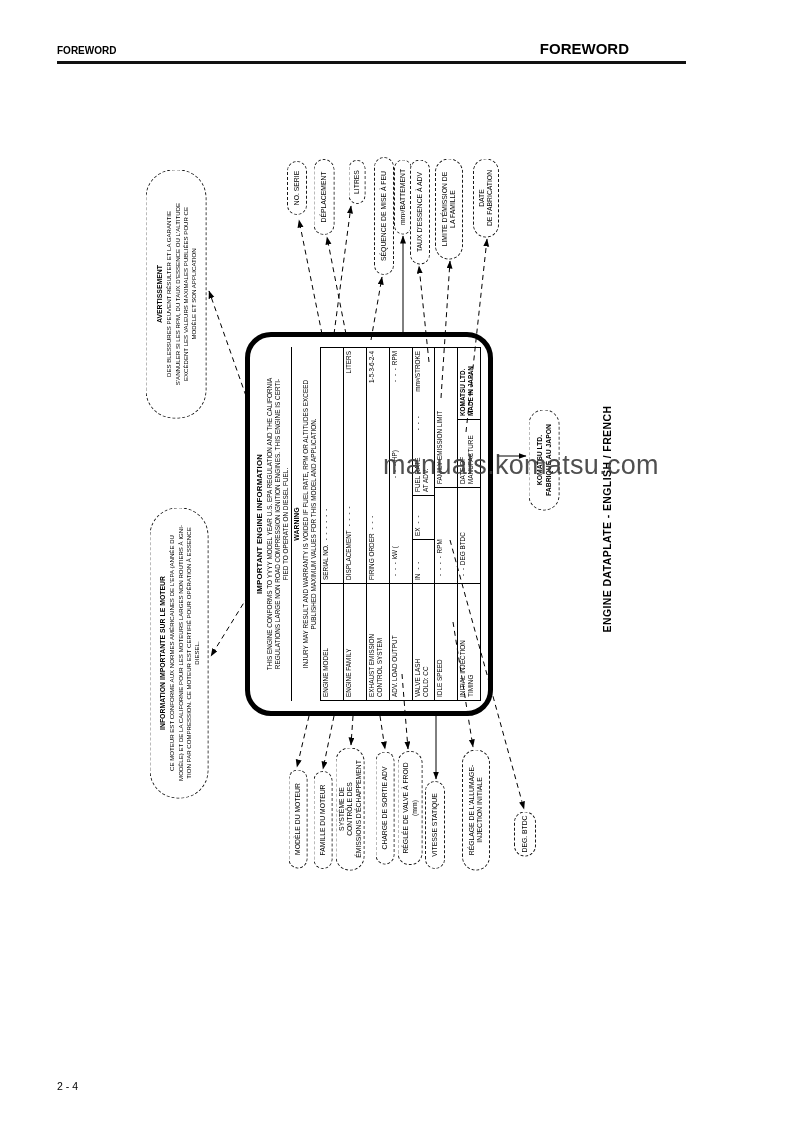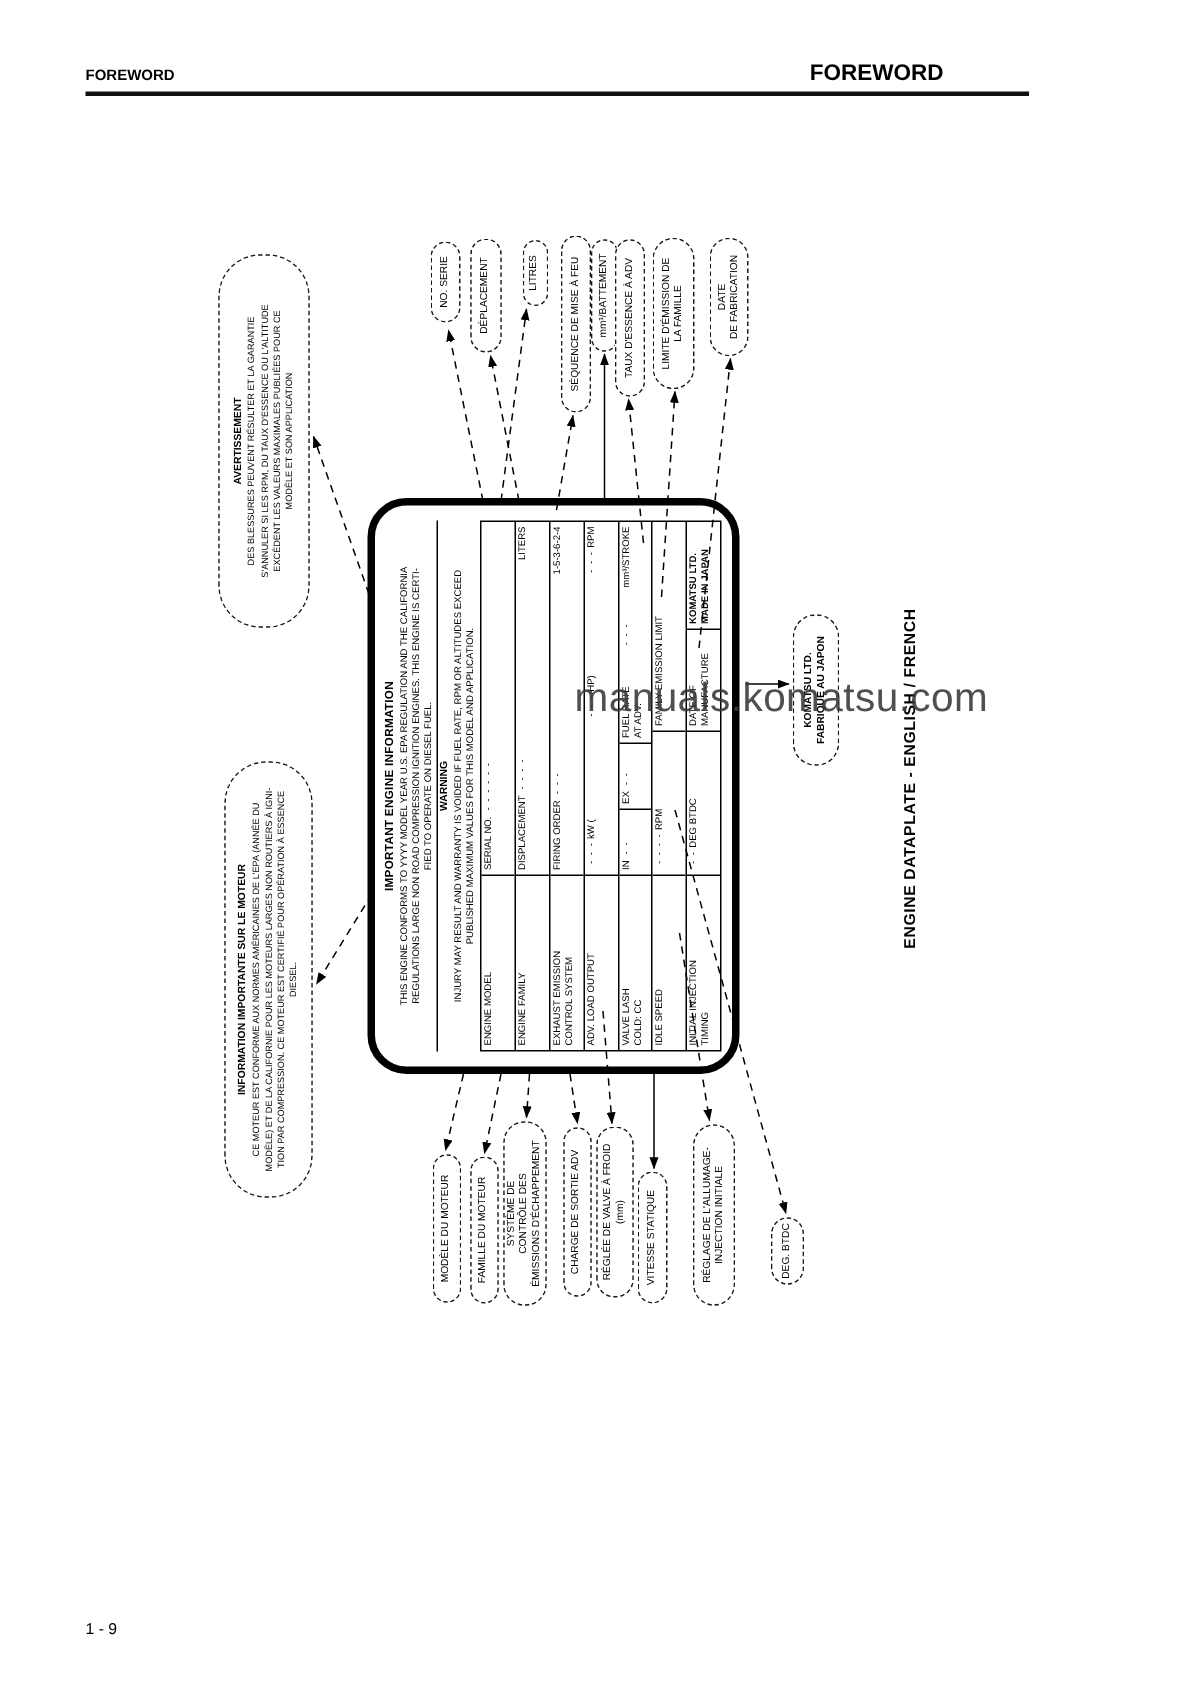--- a/index.html
+++ b/index.html
@@ -291,15 +291,15 @@
   </div>
 
   <div class="abs" style="left:597px;top:406px;width:20px;height:226px;">
     <div class="rot-inner caption" style="width:226px;height:20px;">
       <span>ENGINE DATAPLATE - ENGLISH / FRENCH</span>
     </div>
   </div>
 
   <div class="abs wm" style="left:383px;top:450px;">manuals.komatsu.com</div>
 
-  <div class="abs" style="left:57px;top:1080px;font-size:10.5px;">1 - 9</div>
+  <div class="abs" style="left:57px;top:1080px;font-size:10.5px;">2 - 4</div>
 
 </div>
 
 </body></html>

